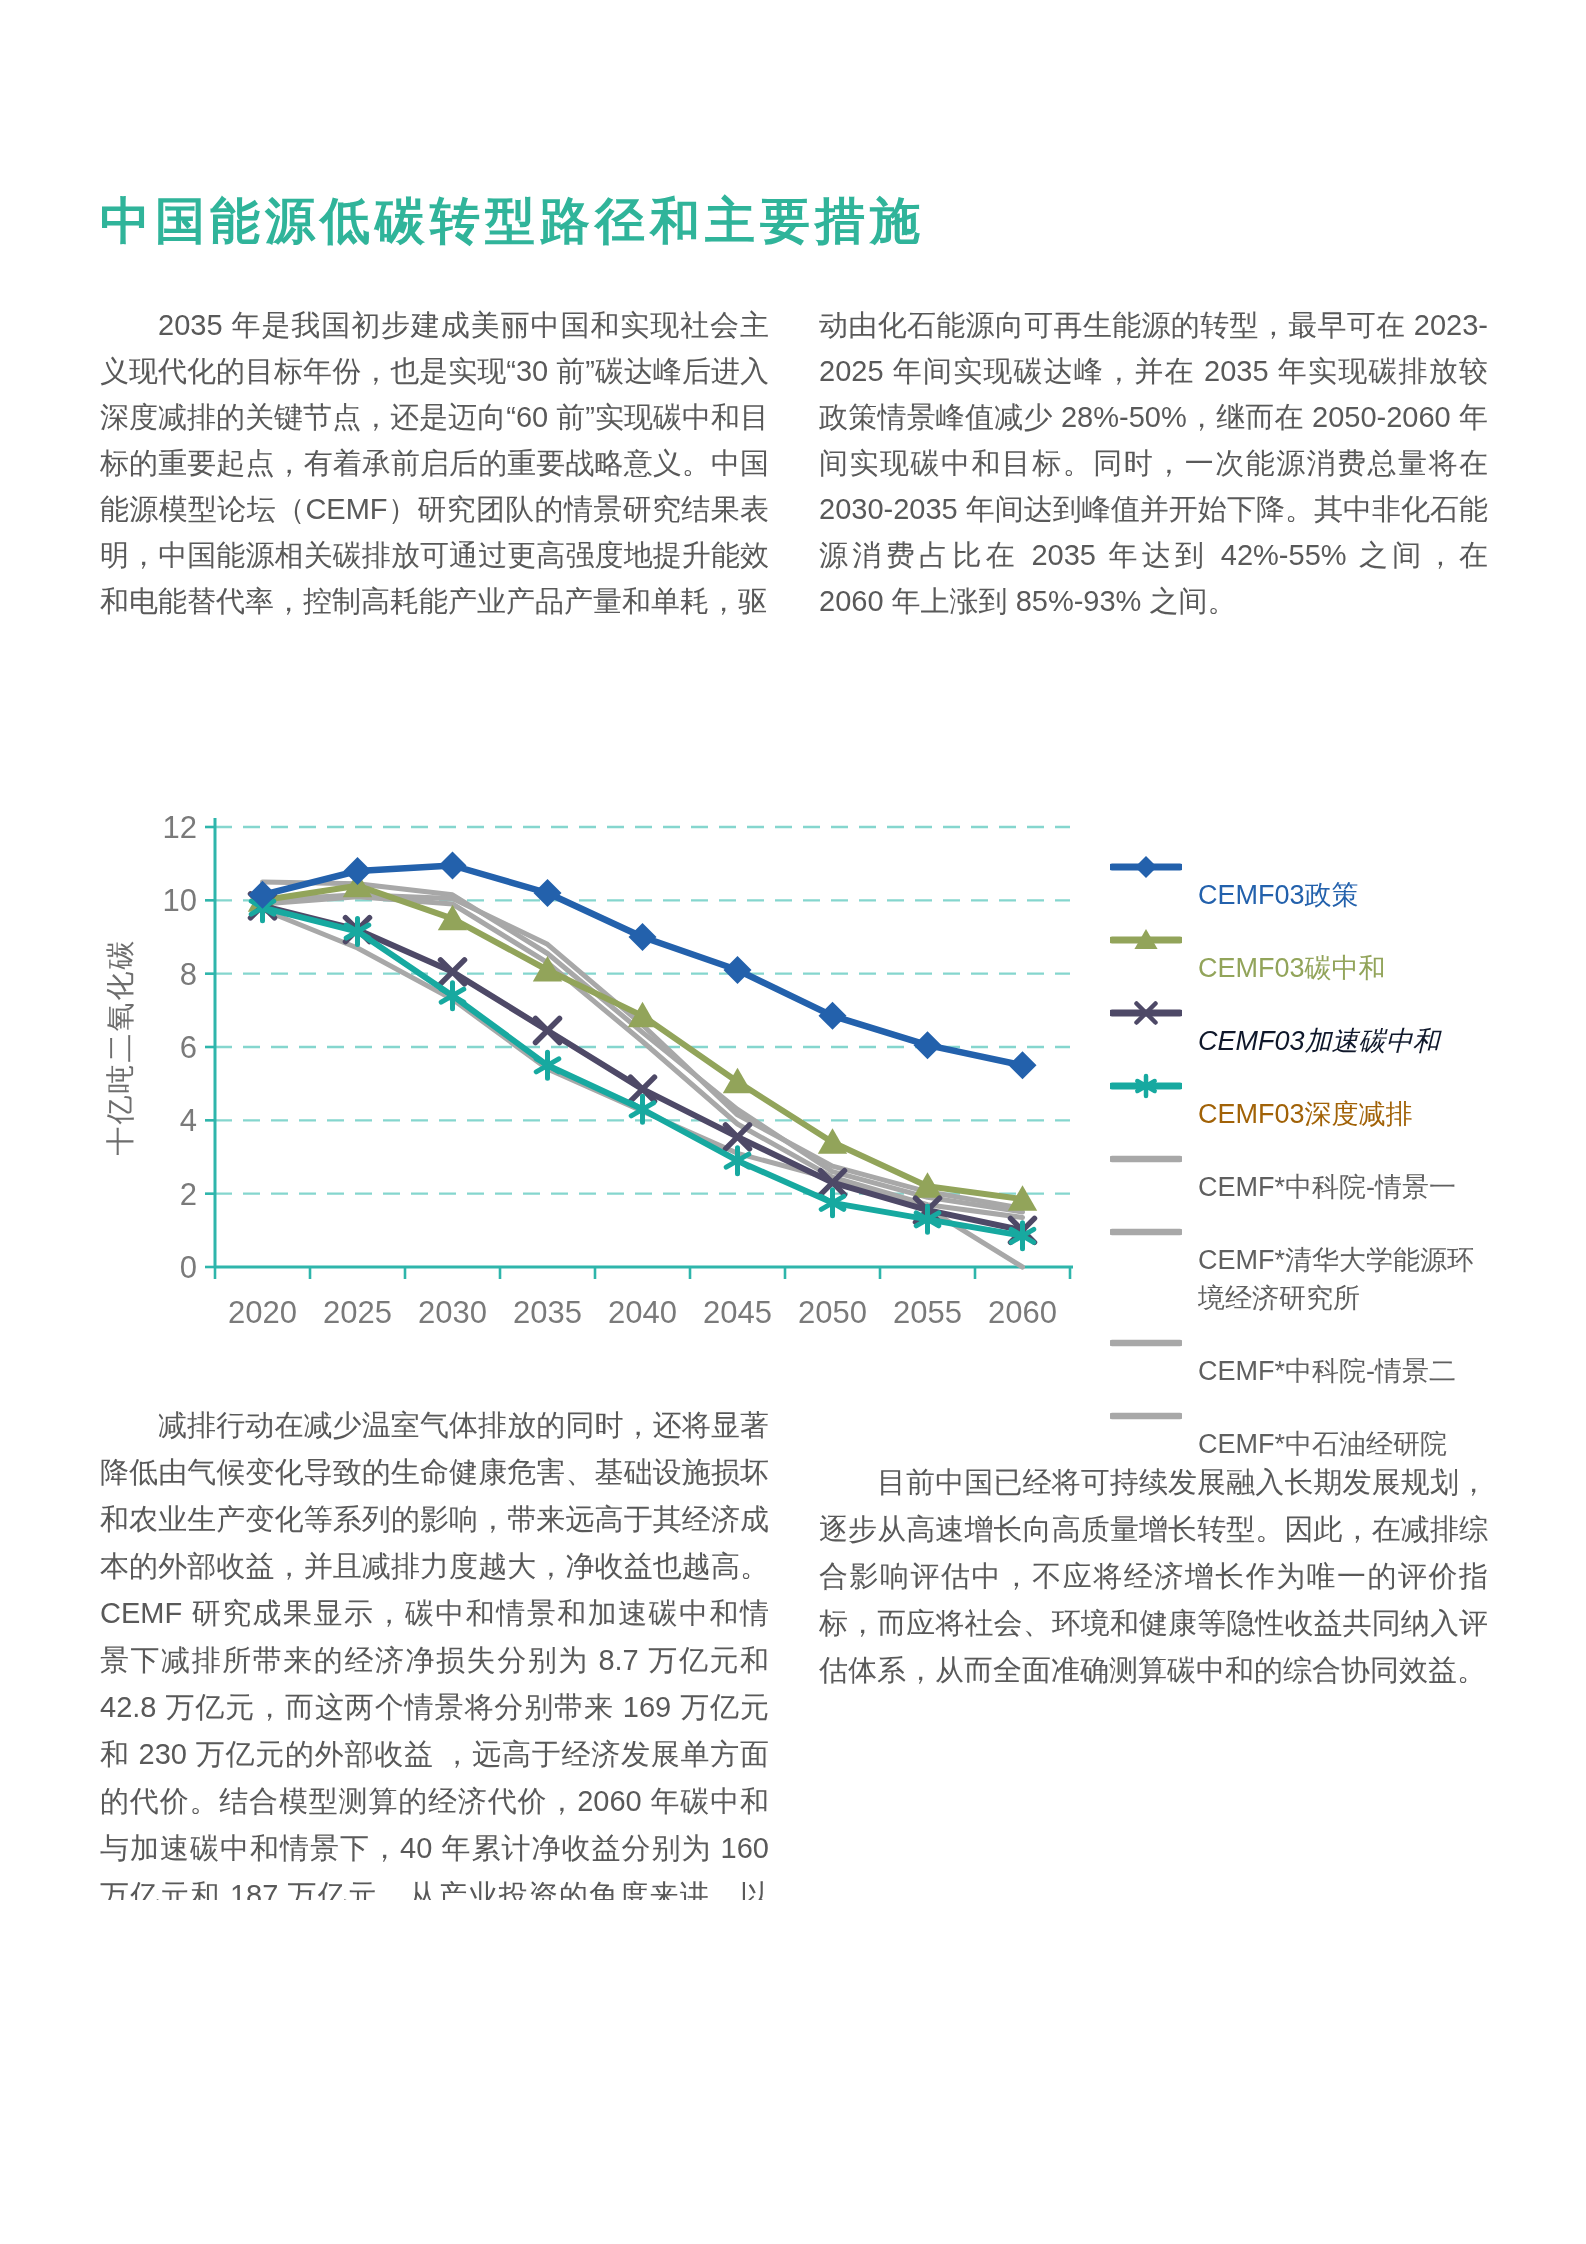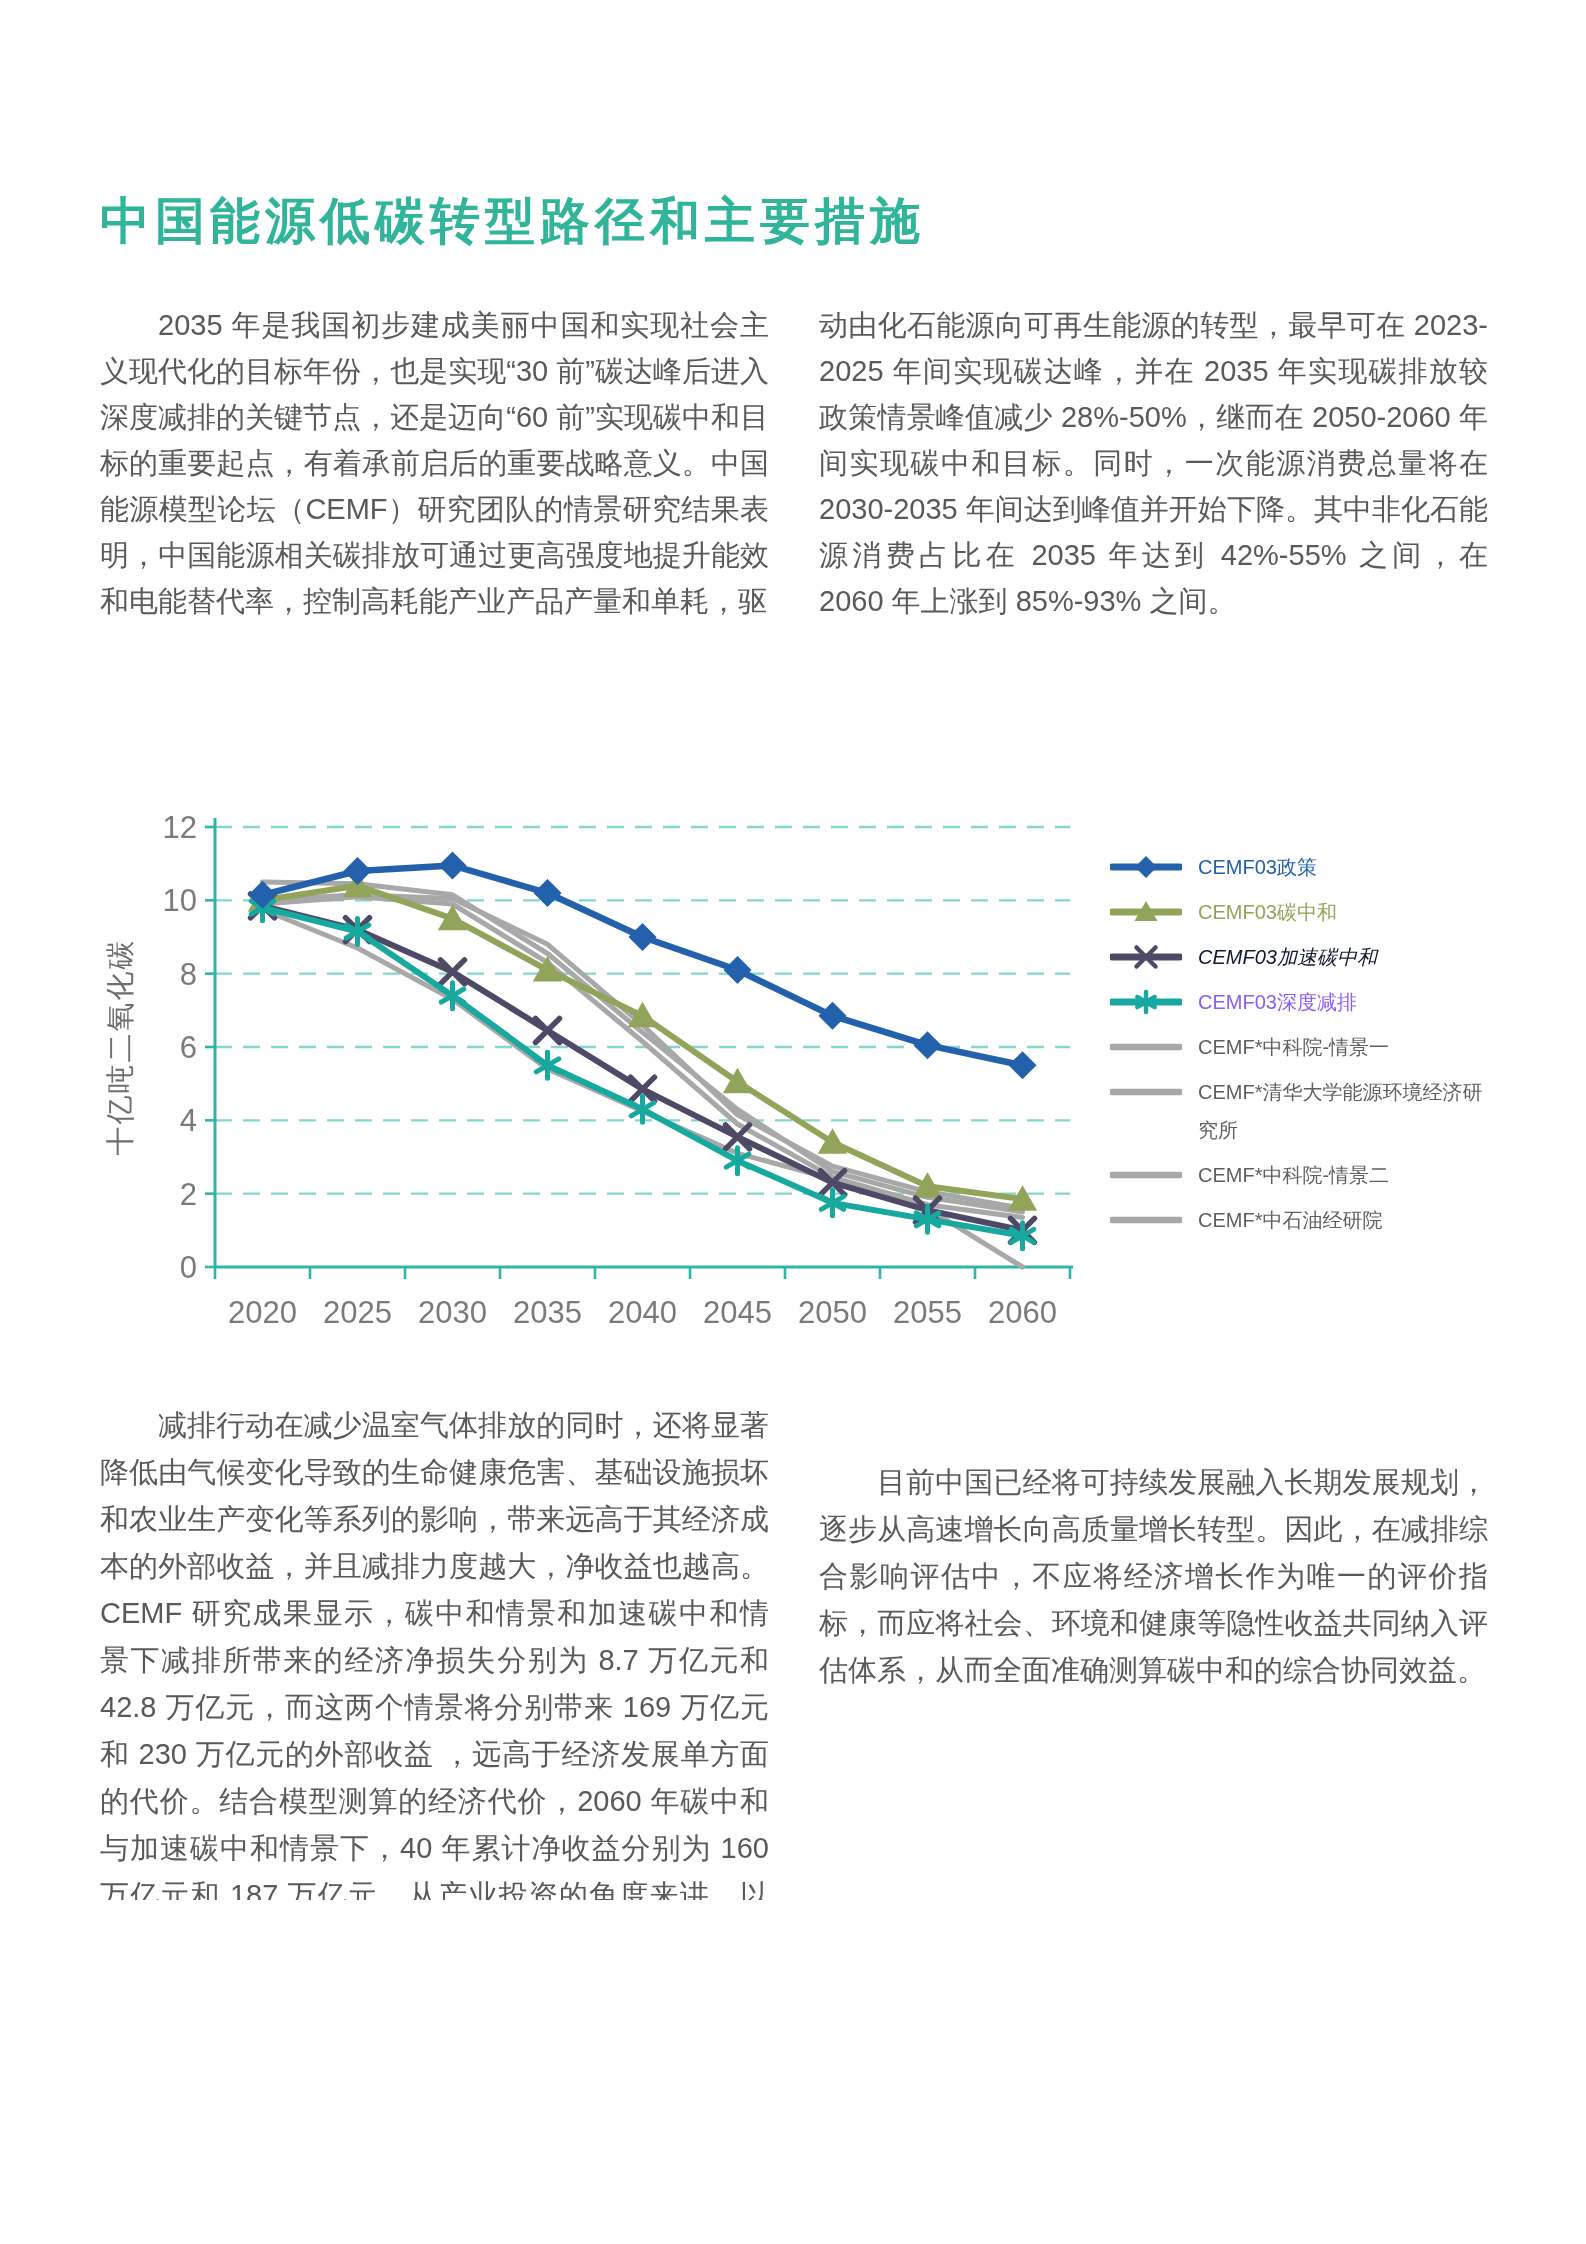--- a/index.html
+++ b/index.html
@@ -33,21 +33,21 @@
     position:absolute;left:100px;top:800px;width:1388px;height:580px;
     display:flex;flex-direction:row;align-items:flex-start;
   }
   .chart-svg{flex:0 0 auto;display:block;}
   .legend{
     list-style:none;margin:48px 0 0 0;padding:0 0 0 20px;
     flex:1 1 auto;
   }
   .legend li{display:flex;gap:16px;margin:0 0 7px 0;align-items:flex-start;}
   .lg-swatch{flex:0 0 auto;margin-top:5px;}
-  .lg-label{font-size:20px;line-height:38px;width:292px;}
+  .lg-label{font-size:27px;line-height:38px;width:292px;margin-top:28px;}
 </style>
 </head>
 <body>
 
 <div class="page">
 
   <h1 class="page-title">中国能源低碳转型路径和主要措施</h1>
 
   <div class="cols intro">
     <p class="col indent">2035 年是我国初步建成美丽中国和实现社会主义现代化的目标年份，也是实现“30 前”碳达峰后进入深度减排的关键节点，还是迈向“60 前”实现碳中和目标的重要起点，有着承前启后的重要战略意义。中国能源模型论坛（CEMF）研究团队的情景研究结果表明，中国能源相关碳排放可通过更高强度地提升能效和电能替代率，控制高耗能产业产品产量和单耗，驱</p>
@@ -244,21 +244,21 @@
           </svg>
           <span class="lg-label" style="color: #0f172a; font-style: italic;">CEMF03加速碳中和</span>
         </li>
         <li>
           <svg width="72" height="28" class="lg-swatch">
             <line x1="2" y1="14" x2="70" y2="14" stroke="#17A9A0" stroke-width="7" stroke-linecap="round"></line>
             <g>
               <path d="M 36 4 L 36 24 M 27.34 9 L 44.66 19 M 27.34 19 L 44.66 9" stroke="#17A9A0" stroke-width="4.5" stroke-linecap="round" fill="none"></path>
             </g>
           </svg>
-          <span class="lg-label" style="color: #8b5cf6;">CEMF03深度减排</span>
+          <span class="lg-label" style="color: #a16207;">CEMF03深度减排</span>
         </li>
         <li>
           <svg width="72" height="28" class="lg-swatch">
             <line x1="2" y1="14" x2="70" y2="14" stroke="#A8A8A8" stroke-width="6.5" stroke-linecap="round"></line>
           </svg>
           <span class="lg-label" style="color: rgb(95, 95, 95);">CEMF*中科院-情景一</span>
         </li>
         <li>
           <svg width="72" height="28" class="lg-swatch">
             <line x1="2" y1="14" x2="70" y2="14" stroke="#A8A8A8" stroke-width="6.5" stroke-linecap="round"></line>

